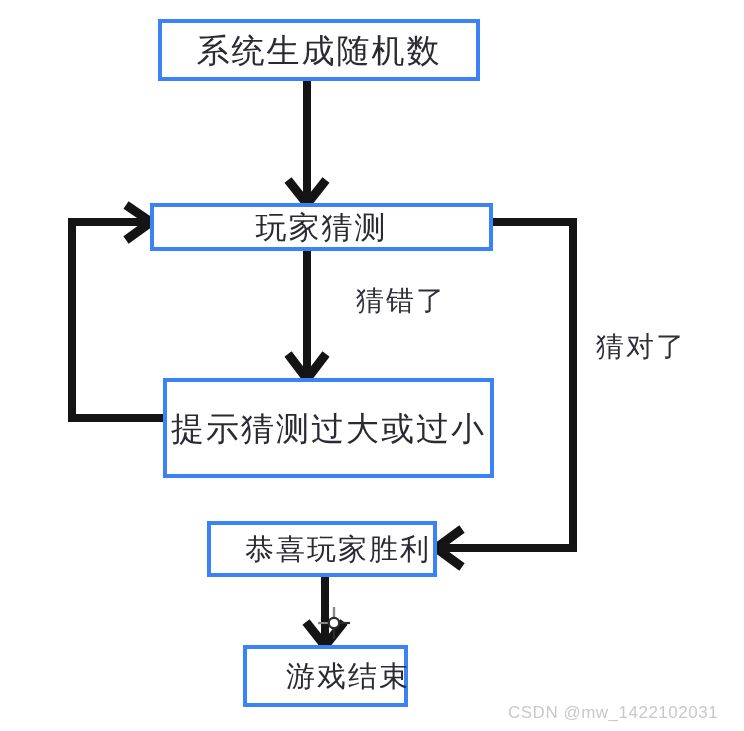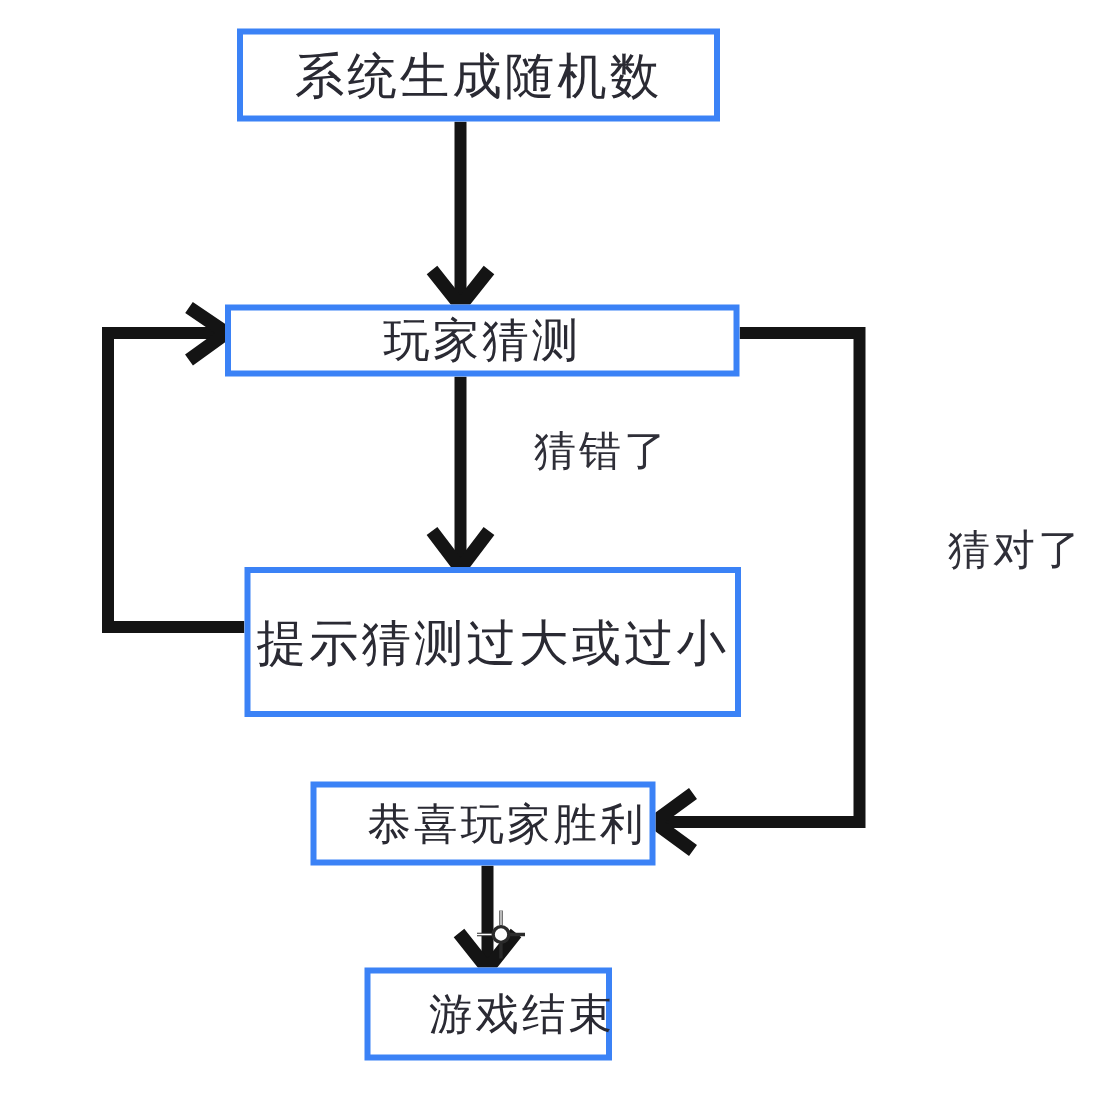--- a/index.html
+++ b/index.html
@@ -51,21 +51,21 @@
   #node-end        { left: 243px; top: 645px; width: 165px; height: 62px;  font-size: 29px; padding-left: 45px; }
 
   .edge-label {
     position: absolute;
     color: #2f2f38;
     white-space: nowrap;
     letter-spacing: 2px;
     font-family: Liberation Sans, sans-serif;
   }
   #edge-label-wrong { left: 356px; top: 282px; font-size: 28px; }
-  #edge-label-right { left: 632px; top: 328px; font-size: 28px; margin-top: 20px; }
+  #edge-label-right { left: 596px; top: 328px; font-size: 28px; }
 
   #watermark {
     position: absolute;
     left: 508px;
     top: 703px;
     font-size: 17px;
     color: #c9c9c9;
     letter-spacing: 0.5px;
     font-family: "Liberation Sans", "DejaVu Sans", sans-serif;
     white-space: nowrap;
@@ -143,14 +143,15 @@
       <line x1="5" y1="21" x2="15" y2="21"></line>
       <line x1="27" y1="21" x2="37" y2="21"></line>
     </g>
     <g stroke="#ffffff" stroke-width="0.9" fill="none">
       <line x1="21" y1="5" x2="21" y2="15"></line>
       <line x1="5" y1="21" x2="15" y2="21"></line>
     </g>
     <circle cx="21" cy="21" r="5.2" fill="#ffffff" stroke="#2b2b2b" stroke-width="2.2"></circle>
   </svg>
 
+  <div id="watermark">CSDN @mw_1422102031</div>
 
 </div>
 
 </body></html>

